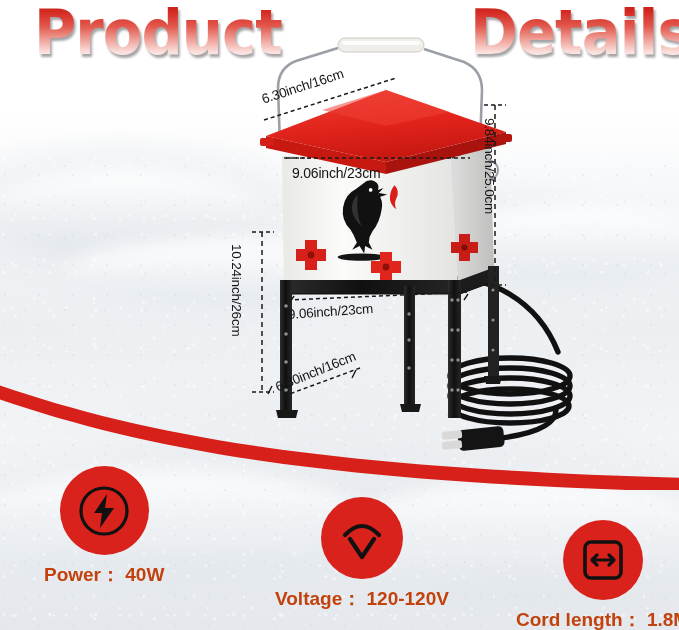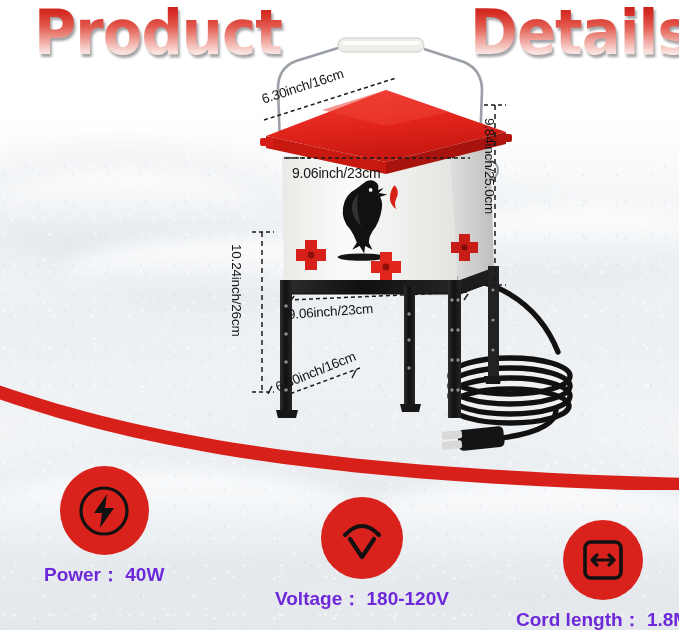--- a/index.html
+++ b/index.html
@@ -72,21 +72,21 @@
   .dim-right {left:497px;top:118px;transform:rotate(90deg);transform-origin:left top;}
   .dim-left  {left:244px;top:244px;transform:rotate(90deg);transform-origin:left top;}
   .dim-low   {left:288px;top:307px;transform:rotate(-4deg);transform-origin:left center;}
   .dim-bot   {left:276px;top:380px;transform:rotate(-22deg);transform-origin:left center;}
 
   .dash-line{position:absolute;z-index:25;}
 
   
   .spec{position:absolute;z-index:40;display:flex;flex-direction:column;align-items:center;}
   .spec-badge{border-radius:50%;background:#d9221c;display:flex;align-items:center;justify-content:center;}
-  .spec-label{margin-top:7px;color:#6d28d9;font-weight:bold;white-space:nowrap;
+  .spec-label{margin-top:7px;color:#c2410c;font-weight:bold;white-space:nowrap;
     font-family:"Liberation Sans",sans-serif;}
   .spec-power{left:44px;top:466px;}
   .spec-power .spec-badge{width:89px;height:89px;}
   .spec-power .spec-label{font-size:19px;}
   .spec-volt{left:275px;top:497px;}
   .spec-volt .spec-badge{width:82px;height:82px;}
   .spec-volt .spec-label{font-size:19px;}
   .spec-cord{left:516px;top:520px;}
   .spec-cord .spec-badge{width:80px;height:80px;}
   .spec-cord .spec-label{font-size:19px;}
@@ -288,21 +288,21 @@
     <div class="spec-label">Power： 40W</div>
   </div>
 
   <div class="spec spec-volt">
     <div class="spec-badge">
       <svg width="50" height="50" viewBox="0 0 50 50">
         <path d="M8 22 Q25 4 42 22" fill="none" stroke="#111" stroke-width="4.2" stroke-linecap="round"></path>
         <path d="M13 26 L25 44 L37 26" fill="none" stroke="#111" stroke-width="4.2" stroke-linecap="round" stroke-linejoin="round"></path>
       </svg>
     </div>
-    <div class="spec-label">Voltage： 180-120V</div>
+    <div class="spec-label">Voltage： 120-120V</div>
   </div>
 
   <div class="spec spec-cord">
     <div class="spec-badge">
       <svg width="48" height="48" viewBox="0 0 48 48">
         <rect x="6" y="6" width="36" height="36" rx="6" fill="none" stroke="#111" stroke-width="3.6"></rect>
         <path d="M14 24 L34 24" stroke="#111" stroke-width="3.2" stroke-linecap="round"></path>
         <path d="M18 19 L13 24 L18 29" fill="none" stroke="#111" stroke-width="3.2" stroke-linecap="round" stroke-linejoin="round"></path>
         <path d="M30 19 L35 24 L30 29" fill="none" stroke="#111" stroke-width="3.2" stroke-linecap="round" stroke-linejoin="round"></path>
       </svg>

